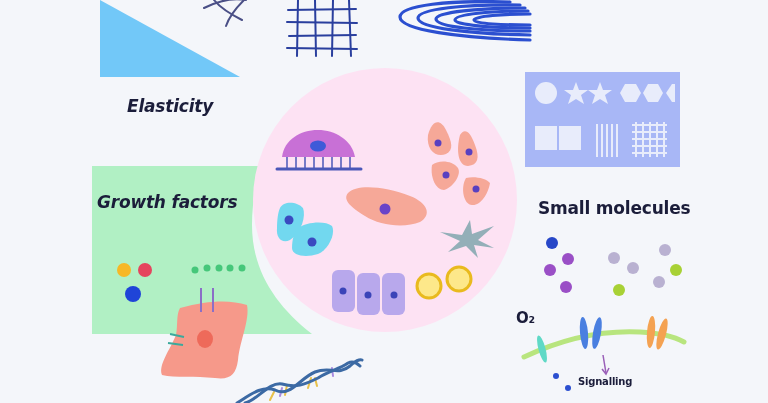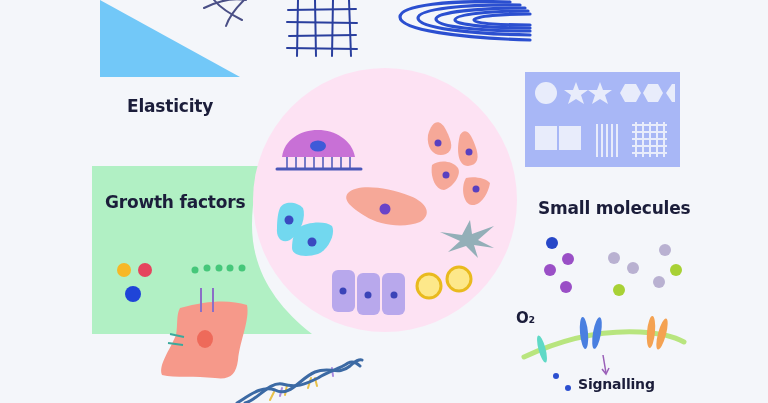--- a/index.html
+++ b/index.html
@@ -194,19 +194,19 @@
   <g stroke="#9a5fb8" stroke-width="1.5" fill="none">
     <line x1="603" y1="355" x2="606" y2="373"></line>
     <polyline points="602,369 606,374 609,368"></polyline>
   </g>
   <g fill="#2b4fd0">
     <circle cx="556" cy="376" r="3"></circle>
     <circle cx="568" cy="388" r="3"></circle>
   </g>
 </svg>
 
-<div class="label" style="left:127px; top:95px;">Elasticity</div>
-<div class="label" style="left:105px; top:191px;">
+<div class="label" style="left:127px; top:95px;font-style:italic;">Elasticity</div>
+<div class="label" style="left:97px; top:191px;font-style:italic;">
   <div>Growth factors</div>
 </div>
 <div class="label" style="left:538px; top:197px;">Small molecules</div>
 <div class="label" style="left:516px; top:308px; font-size:15px;">O₂</div>
-<div class="label" style="left:578px; top:375px; font-size:14px;">Signalling</div>
+<div class="label" style="left:578px; top:375px; font-size:10px;">Signalling</div>
 
 </body></html>

